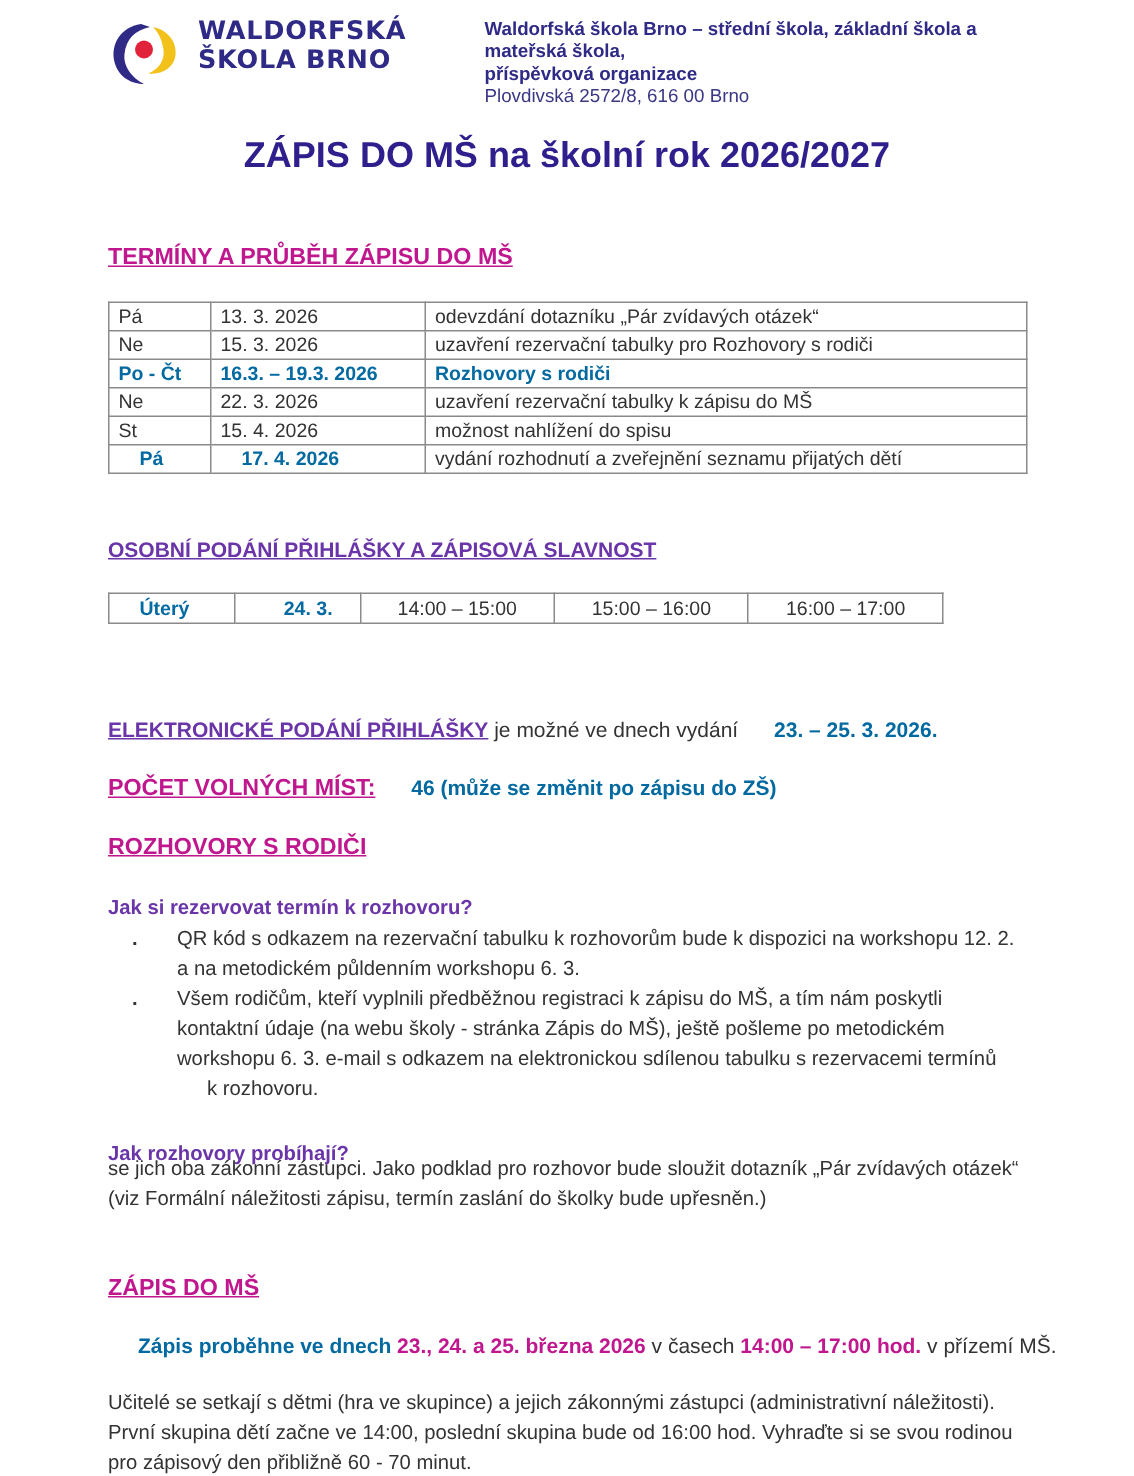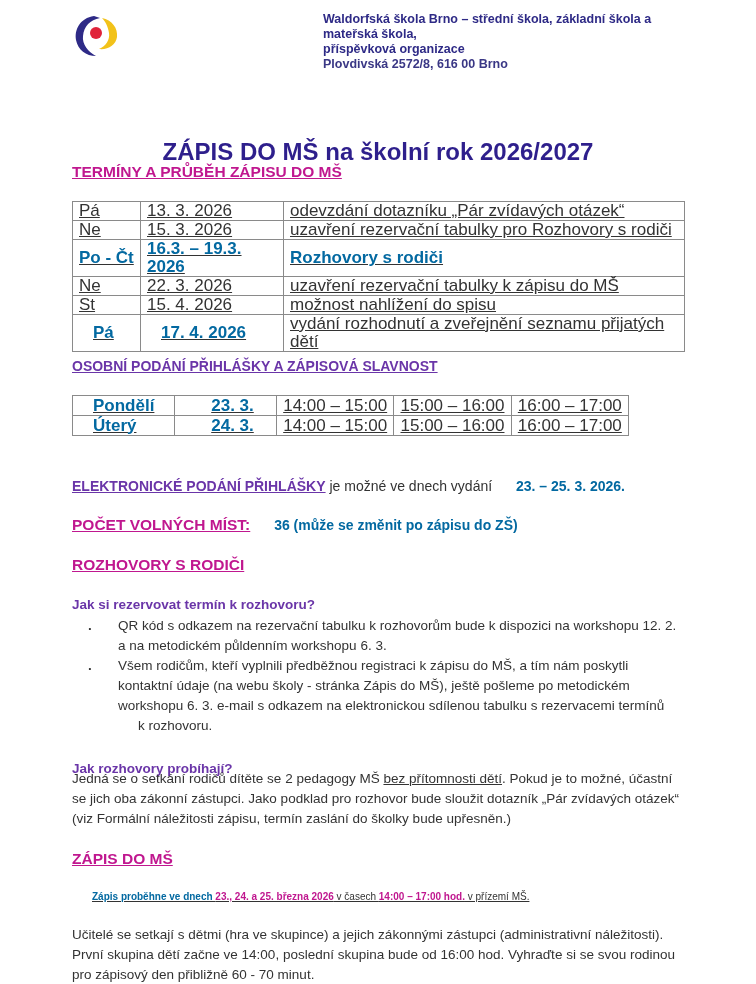--- a/index.html
+++ b/index.html
@@ -2,44 +2,48 @@
 <html><head>
   <meta charset="utf-8">
   <style>
     html, body { margin:0; padding:0; background:#ffffff; }
     body { width:756px; height:984px; position:relative; overflow:hidden; font-family:"Liberation Sans", sans-serif; color:#2b2b2b; }
     .header { position:absolute; left:70px; top:10px; width:620px; height:50px; }
     .logo { position:absolute; left:2px; top:2px; width:50px; height:46px; }
     .logo-text { position:absolute; left:62px; top:2px; font-family:"DejaVu Sans", sans-serif; font-weight:bold; font-size:17px; line-height:19px; color:#2e2a86; letter-spacing:0.5px; }
     .org { position:absolute; left:220px; top:2px; font-size:12.5px; line-height:15px; color:#2e2a86;margin-left:33px; }
     .org .b { font-weight:bold; }
-    .org .addr { color:#3a3785; font-weight:bold; }
-    .title { position:absolute; left:0; width:756px; top:90px; text-align:center; font-weight:bold; font-size:24px; color:#2e1f8c;margin-top:48px; }
+    .org .addr { color:#3a3785; font-weight:normal; }
+    .title { position:absolute; left:0; width:756px; top:90px; text-align:center; font-weight:bold; font-size:24px; color:#2e1f8c; }
     .h-mag { color:#c0178f; font-weight:bold; text-decoration:underline; font-size:15.5px; }
     .h-pur { color:#6a35a8; font-weight:bold; text-decoration:underline; font-size:14px; }
     .abs { position:absolute; }
-    table { border-collapse:collapse; font-size:17px; color:#333;text-decoration:underline; }
+    table { border-collapse:collapse; font-size:13px; color:#333; }
     td { border:1px solid #8a8a8a; padding:0 6px; height:18px; line-height:18px; }
     .bold { font-weight:bold; color:#0369a1;padding-left:20px; }
     .t2 td { height:19px; text-align:center; }
     .t2 td.l { text-align:left; }
     .para { font-size:13.5px; line-height:20px; color:#333; }
     .sub { color:#6a35a8; font-weight:bold; font-size:13.5px; }
     .bullet { position:absolute; left:88px; font-weight:bold; }
     .mag { color:#c0178f; font-weight:bold; }
   </style>
 </head>
 <body>
 
 <div class="header">
   <svg class="logo" viewBox="0 0 50 46">
     <path d="M22 4 C8 6 2 18 4 28 C6 38 14 44 24 44 C16 40 10 32 11 24 C12 14 18 8 28 6 Z" fill="#2e2a86"></path>
     <path d="M30 6 C40 8 46 16 45 25 C44 33 36 38 27 37 C34 34 38 28 37 21 C36 14 33 9 30 6 Z" fill="#f2c21a"></path>
     <circle cx="24" cy="21" r="6" fill="#e0233a"></circle>
   </svg>
+  <div class="logo-text">
+    <div>WALDORFSKÁ</div>
+    <div>ŠKOLA BRNO</div>
+  </div>
   <div class="org">
     <div class="b">Waldorfská škola Brno – střední škola, základní škola a mateřská škola,</div>
     <div class="b">příspěvková organizace</div>
     <div class="addr">Plovdivská 2572/8, 616 00 Brno</div>
   </div>
 </div>
 
 <div class="title">ZÁPIS DO MŠ na školní rok 2026/2027</div>
 
 <div class="abs h-mag" style="left:72px; top:163px;">TERMÍNY A PRŮBĚH ZÁPISU DO MŠ</div>
@@ -76,72 +80,64 @@
         <td class="bold">17. 4. 2026</td>
         <td>vydání rozhodnutí a zveřejnění seznamu přijatých dětí</td>
       </tr>
 </tbody>
   </table>
 
 <div class="abs h-pur" style="left:72px; top:358px;">OSOBNÍ PODÁNÍ PŘIHLÁŠKY A ZÁPISOVÁ SLAVNOST</div>
 
 <table class="abs t2" style="left:72px; top:395px; width:557px;">
   <tbody>
-      <tr>
-        <td class="l bold" style="width:75px">Pondělí</td>
-        <td class="bold" style="width:75px">23. 3.</td>
-        <td>14:00 – 15:00</td>
-        <td>15:00 – 16:00</td>
-        <td>16:00 – 17:00</td>
-      </tr>
   <tr>
         <td class="l bold">Úterý</td>
         <td class="bold">24. 3.</td>
         <td>14:00 – 15:00</td>
         <td>15:00 – 16:00</td>
         <td>16:00 – 17:00</td>
       </tr>
 </tbody>
   </table>
 
 <div class="abs para" style="left:72px; top:476px; font-size:14px;">
   <span class="h-pur">ELEKTRONICKÉ PODÁNÍ PŘIHLÁŠKY</span><span> je možné ve dnech vydání </span><span class="bold">23. – 25. 3. 2026.</span>
 </div>
 
 <div class="abs para" style="left:72px; top:515px; font-size:14px;">
   <span class="h-mag">POČET VOLNÝCH MÍST:</span>
-  <span class="bold">36 (může se změnit po zápisu do ZŠ)</span>
+  <span class="bold">46 (může se změnit po zápisu do ZŠ)</span>
 </div>
 
 <div class="abs h-mag" style="left:72px; top:556px;">ROZHOVORY S RODIČI</div>
 
 <div class="abs sub" style="left:72px; top:597px;">Jak si rezervovat termín k rozhovoru?</div>
 
 <div class="abs para" style="left:0; top:616px; width:756px;">
   <span class="bullet" style="top:0">.</span>
   <div style="position:absolute; left:118px; top:0;">QR kód s odkazem na rezervační tabulku k rozhovorům bude k dispozici na workshopu 12. 2.</div>
   <div style="position:absolute; left:118px; top:20px;">a na metodickém půldenním workshopu 6. 3.</div>
   <span class="bullet" style="top:40px">.</span>
   <div style="position:absolute; left:118px; top:40px;">Všem rodičům, kteří vyplnili předběžnou registraci k zápisu do MŠ, a tím nám poskytli</div>
   <div style="position:absolute; left:118px; top:60px;">kontaktní údaje (na webu školy - stránka Zápis do MŠ), ještě pošleme po metodickém</div>
   <div style="position:absolute; left:118px; top:80px;">workshopu 6. 3. e-mail s odkazem na elektronickou sdílenou tabulku s rezervacemi termínů</div>
   <div style="position:absolute; left:118px; top:100px;padding-left:20px;">k rozhovoru.</div>
 </div>
 
 <div class="abs sub" style="left:72px; top:751px;margin-top:10px;">Jak rozhovory probíhají?</div>
 
 <div class="abs para" style="left:72px; top:769px;">
-  <div><span>Jedná se o setkání rodičů dítěte se 2 pedagogy MŠ </span><span style="text-decoration:underline">bez přítomnosti dětí</span><span>. Pokud je to možné, účastní</span></div>
   <div>se jich oba zákonní zástupci. Jako podklad pro rozhovor bude sloužit dotazník „Pár zvídavých otázek“</div>
   <div>(viz Formální náležitosti zápisu, termín zaslání do školky bude upřesněn.)</div>
 </div>
 
 <div class="abs h-mag" style="left:72px; top:850px;">ZÁPIS DO MŠ</div>
 
-<div class="abs para" style="left:72px; top:887px; font-size:10px;text-decoration:underline;">
+<div class="abs para" style="left:72px; top:887px; font-size:14px;">
   <span class="bold">Zápis proběhne ve dnech </span><span class="mag">23., 24.  a 25. března 2026</span><span> v časech </span><span class="mag">14:00 – 17:00 hod.</span><span> v přízemí MŠ.</span>
 </div>
 
 <div class="abs para" style="left:72px; top:925px;">
   <div>Učitelé se setkají s dětmi (hra ve skupince) a jejich zákonnými zástupci (administrativní náležitosti).</div>
   <div>První skupina dětí začne ve 14:00, poslední skupina bude od 16:00 hod.  Vyhraďte si se svou rodinou</div>
   <div>pro zápisový den přibližně 60 - 70 minut.</div>
 </div>
 
 </body></html>

